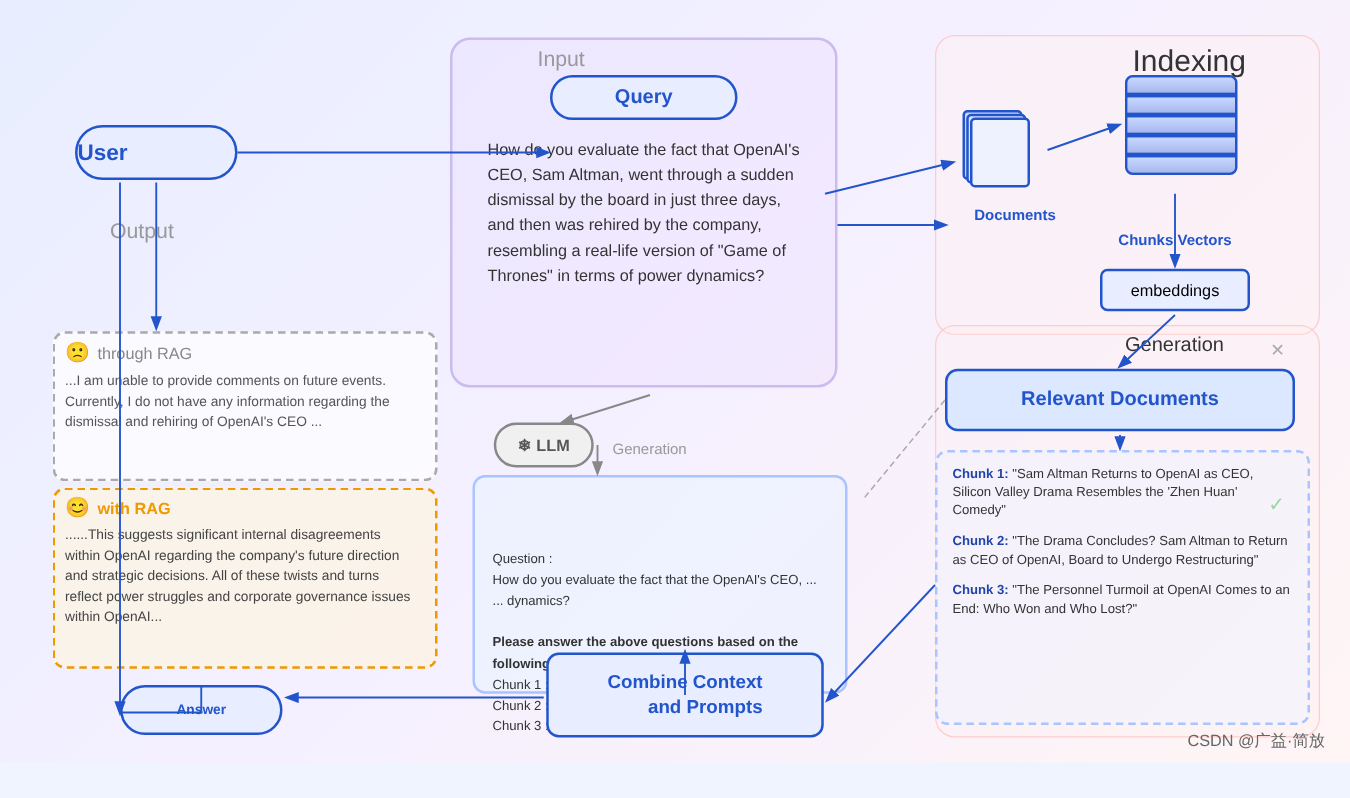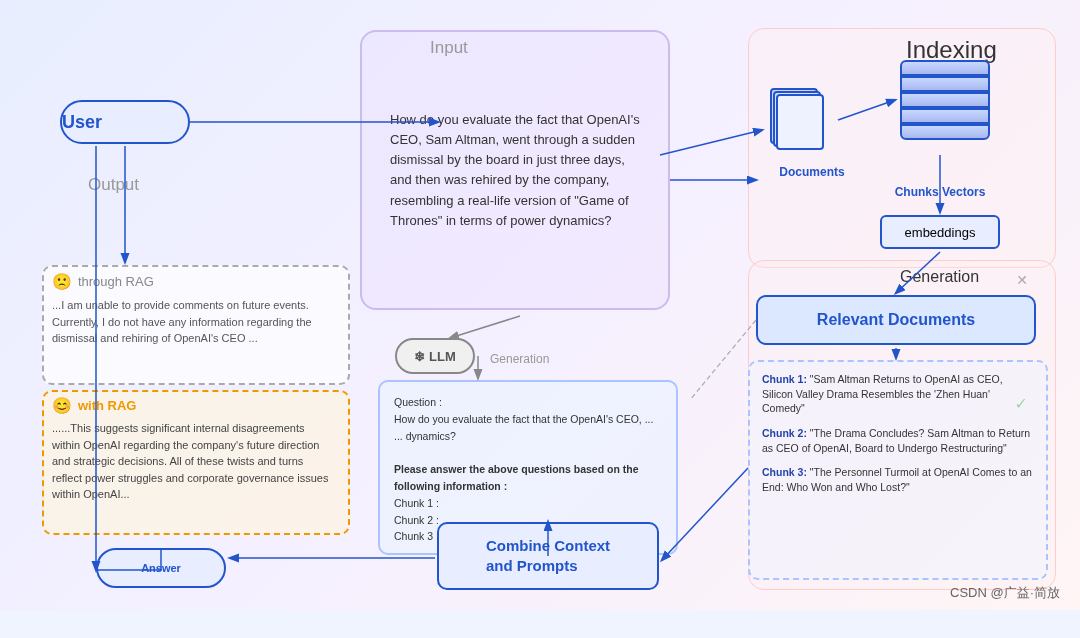--- a/index.html
+++ b/index.html
@@ -250,38 +250,39 @@
       height: 175px;
       border: 2px solid #aac4ff;
       border-radius: 10px;
       background: rgba(235, 242, 255, 0.7);
       padding: 12px 14px;
     }
     .generation-box .gen-text {
       font-size: 10.5px;
       color: #333;
       line-height: 1.6;
+      margin-top: 45px;
     }
     .generation-box .gen-bold {
       font-weight: bold;
     }
 
     
     .combine-box {
       left: 437px;
       top: 522px;
       width: 222px;
       height: 68px;
       border: 2.5px solid #2255cc;
       border-radius: 10px;
       background: #e8eeff;
       display: flex;
       align-items: center;
       justify-content: center;
-      text-align: left;
+      text-align: right;
     }
     .combine-box span {
       font-size: 15px;
       font-weight: bold;
       color: #2255cc;
       line-height: 1.35;
     }
 
     
     .indexing-label {
@@ -463,20 +464,23 @@
 <body>
 
 <div class="diagram-container">
 
   <div class="indexing-bg"></div>
   <div class="retrieval-bg"></div>
 
   <div class="input-area box"></div>
   <span class="input-label">Input</span>
 
+  <div class="query-box box">
+    <span>Query</span>
+  </div>
 
   <div class="query-text">How do you evaluate the fact that OpenAI's CEO, Sam Altman, went through a sudden dismissal by the board in just three days, and then was rehired by the company, resembling a real-life version of "Game of Thrones" in terms of power dynamics?</div>
 
   <div class="user-box box">
     <span>User</span>
   </div>
 
   <span class="output-label">Output</span>
 
   <div class="without-rag-box box"></div>

